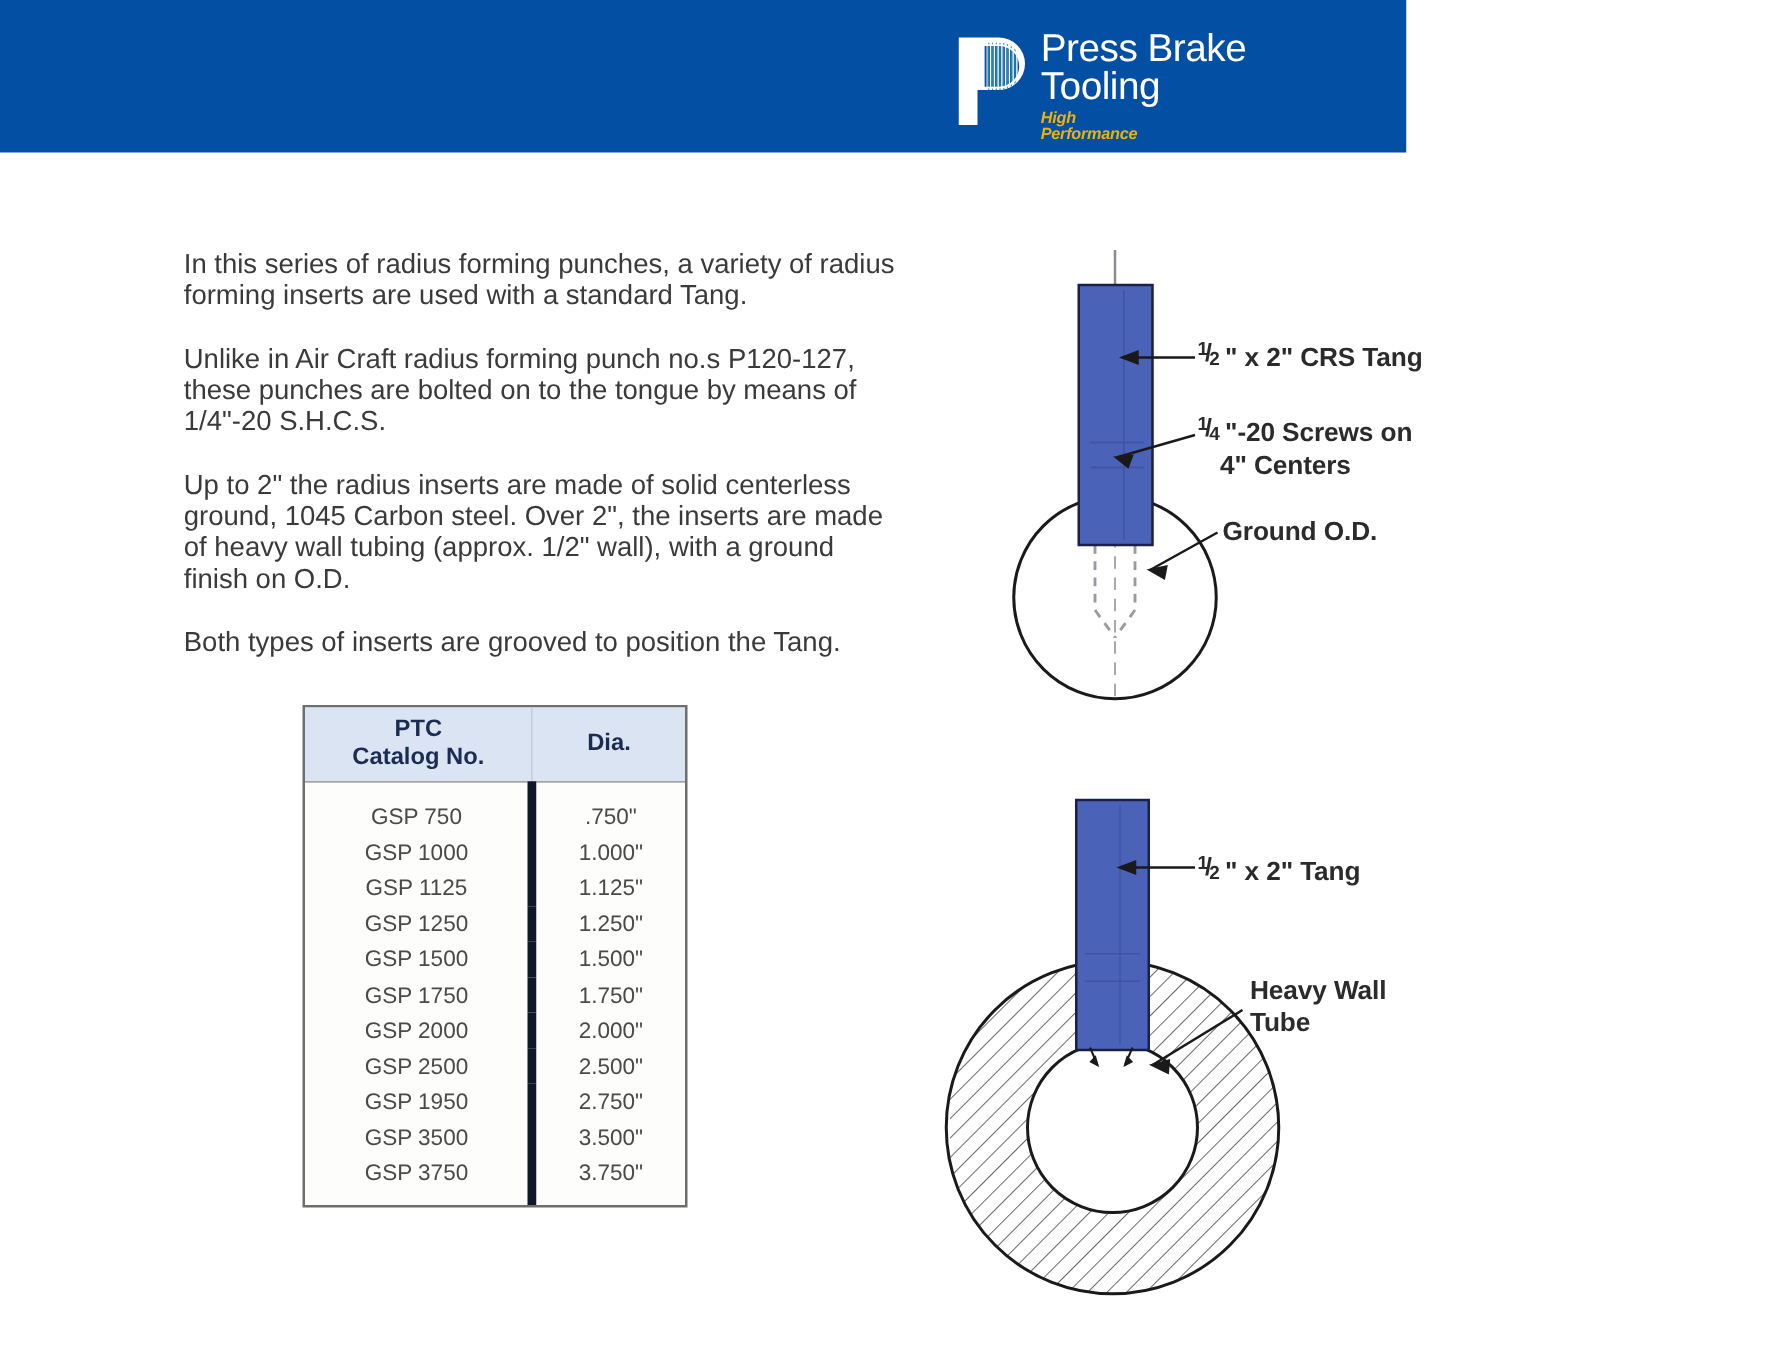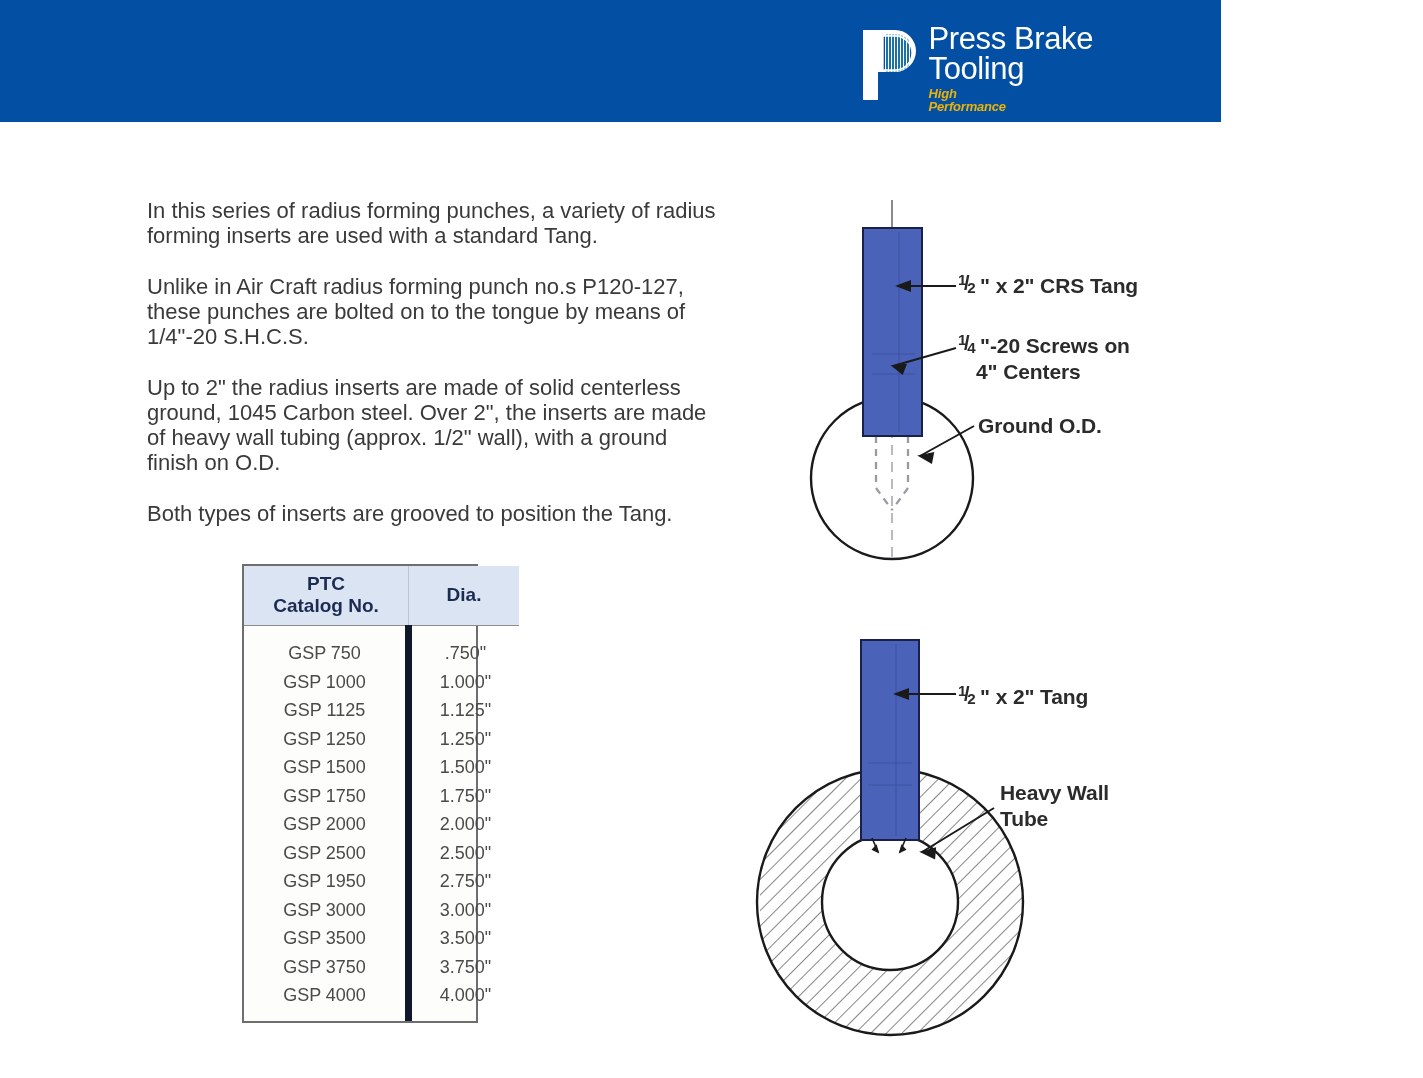--- a/index.html
+++ b/index.html
@@ -15,21 +15,21 @@
     overflow: hidden;
     font-family: "Liberation Sans", sans-serif;
     color: #333333;
   }
 
   
   .header-band {
     position: absolute;
     left: 0;
     top: 0;
-    width: 1221px;
+    width: 1125px;
     height: 122px;
     background: #034fa3;
   }
   .logo-block {
     position: absolute;
     right: 128px;
     top: 22px;
     display: flex;
     align-items: flex-start;
     gap: 10px;
@@ -80,21 +80,21 @@
     color: #3a3a3a;
     font-family: "Liberation Sans", sans-serif;
   }
   .para:last-child { margin-bottom: 0; }
 
   
   .spec-table {
     position: absolute;
     left: 242px;
     top: 564px;
-    width: 236px;
+    width: 308px;
     border: 2px solid #6e6e6e;
     background: #fdfdfb;
     box-sizing: border-box;
   }
   .spec-table table {
     border-collapse: collapse;
     width: 100%;
     table-layout: fixed;
   }
   .spec-table thead th {
@@ -272,34 +272,26 @@
         </tr>
         <tr>
           <td class="cell-cat">GSP 2500</td>
           <td class="cell-dia">2.500"</td>
         </tr>
         <tr>
           <td class="cell-cat">GSP 1950</td>
           <td class="cell-dia">2.750"</td>
         </tr>
         <tr>
-          <td class="cell-cat">GSP 3000</td>
-          <td class="cell-dia">3.000"</td>
-        </tr>
-        <tr>
           <td class="cell-cat">GSP 3500</td>
           <td class="cell-dia">3.500"</td>
         </tr>
         <tr>
           <td class="cell-cat">GSP 3750</td>
           <td class="cell-dia">3.750"</td>
-        </tr>
-        <tr>
-          <td class="cell-cat">GSP 4000</td>
-          <td class="cell-dia">4.000"</td>
         </tr>
       </tbody>
   </table>
 </div>
 
 <div class="diagram" id="diagram-top">
   <svg width="470" height="380" viewBox="0 0 470 380">
 
     <line x1="132" y1="12" x2="132" y2="40" stroke="#8a8a94" stroke-width="2"></line>
 

